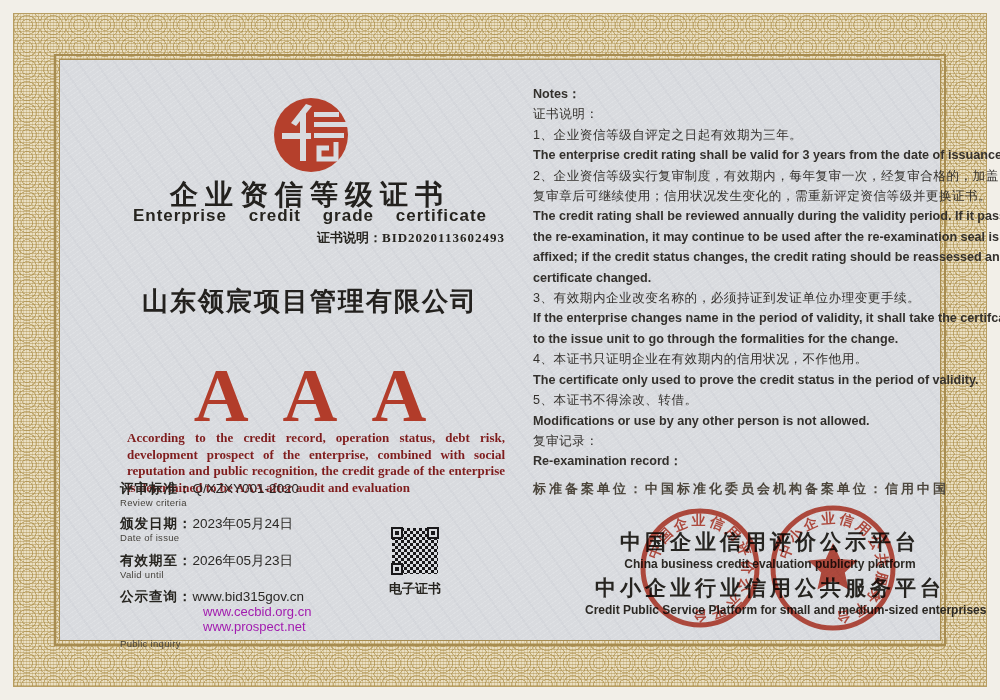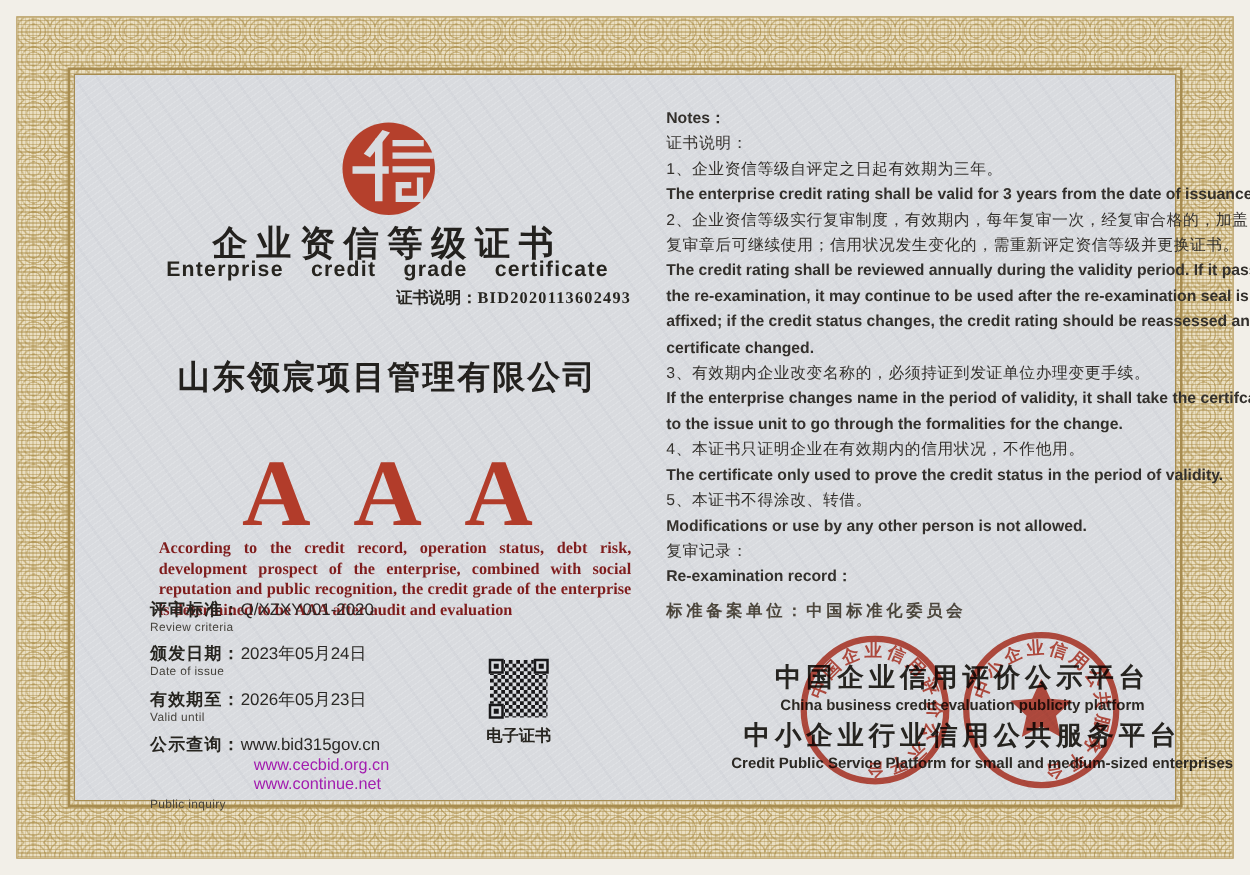--- a/index.html
+++ b/index.html
@@ -137,21 +137,21 @@
 
   <div class="abs field" style="top:551px">
     <span class="lab">有效期至：</span><span class="val">2026年05月23日</span>
   </div>
   <div class="abs field-sub" style="top:569px">Valid until</div>
 
   <div class="abs field" style="top:587px">
     <span class="lab">公示查询：</span><span class="val">www.bid315gov.cn</span>
   </div>
   <div class="abs url-extra" style="top:604px">www.cecbid.org.cn</div>
-  <div class="abs url-extra" style="top:619px">www.continue.net</div>
+  <div class="abs url-extra" style="top:619px">www.prospect.net</div>
   <div class="abs field-sub" style="top:638px">Public inquiry</div>
 
   <div class="abs qr">
     <div class="finder f1"></div>
     <div class="finder f2"></div>
     <div class="finder f3"></div>
   </div>
   <div class="abs qr-caption">电子证书</div>
 
   <div class="abs notes">
@@ -171,20 +171,21 @@
     <div class="nline cn">4、本证书只证明企业在有效期内的信用状况，不作他用。</div>
     <div class="nline en">The certificate only used to prove the credit status in the period of validity.</div>
     <div class="nline cn">5、本证书不得涂改、转借。</div>
     <div class="nline en">Modifications or use by any other person is not allowed.</div>
     <div class="nline cn">复审记录：</div>
     <div class="nline en">Re-examination record：</div>
   </div>
 
   <div class="abs filing">
     <span>标准备案单位：中国标准化委员会</span>
+    <span>机构备案单位：信用中国</span>
   </div>
 
   <div class="abs platform">
     <div class="p-cn">中国企业信用评价公示平台</div>
     <div class="p-en">China business credit evaluation publicity platform</div>
     <div class="p-cn">中小企业行业信用公共服务平台</div>
     <div class="p-en">Credit Public Service Platform for small and medium-sized enterprises</div>
   </div>
 
   <svg class="abs seal seal-left" width="126" height="126" viewBox="0 0 126 126">

